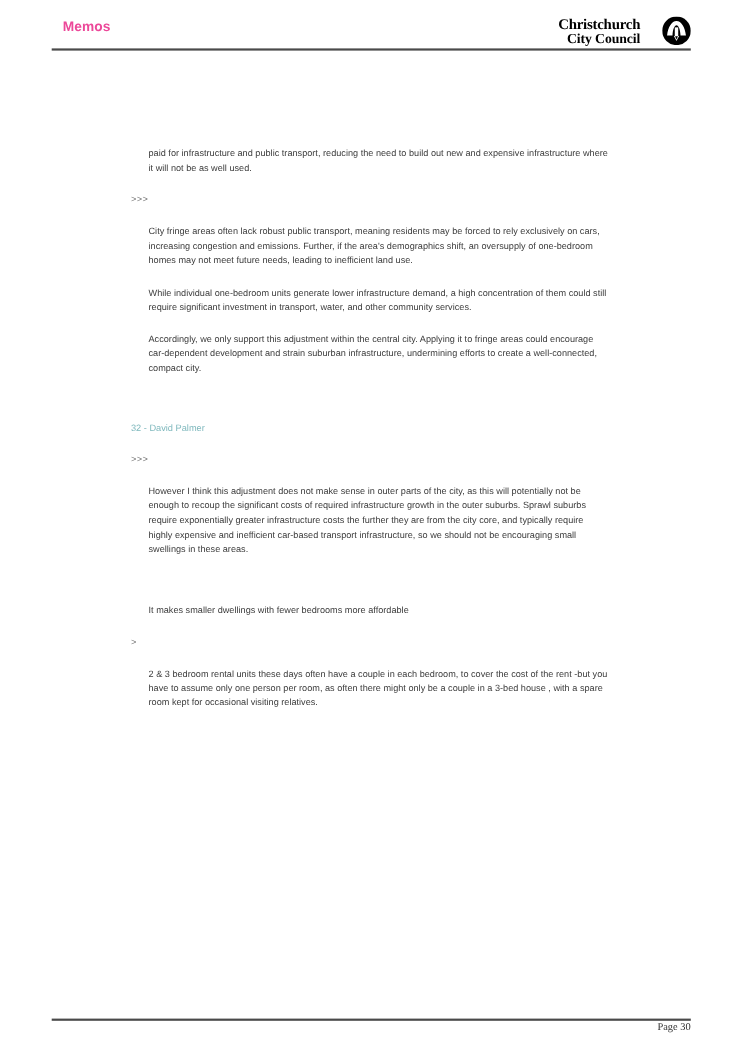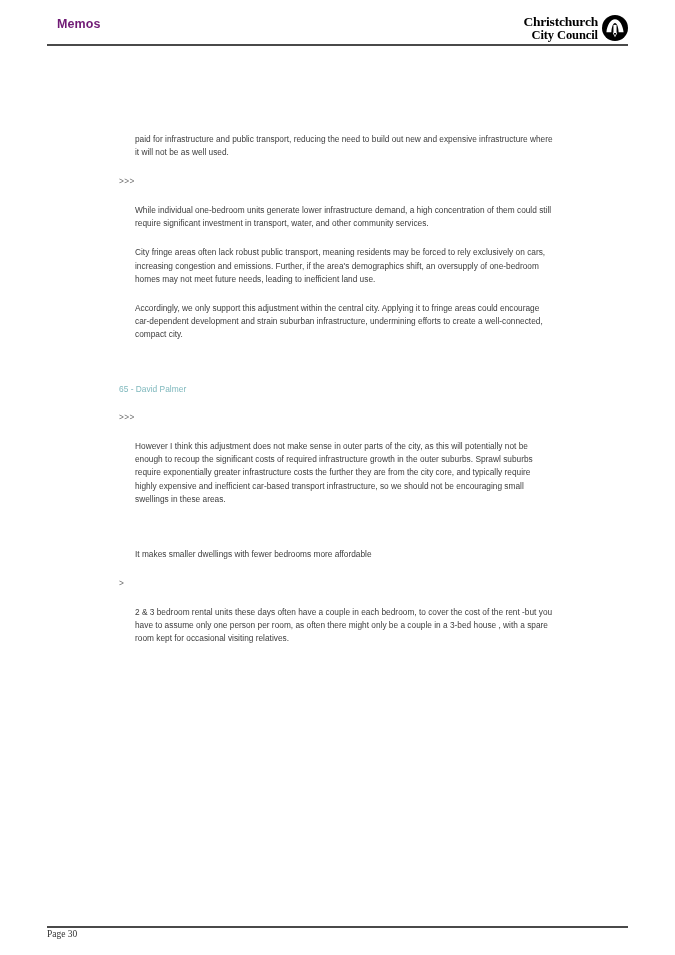--- a/index.html
+++ b/index.html
@@ -22,30 +22,30 @@
     left: 47px;
     width: 581px;
     height: 36px;
   }
   .header-title {
     position: absolute;
     left: 10px;
     top: 3px;
     font-size: 12.5px;
     font-weight: bold;
-    color: #701a75;
+    color: #ec4899;
     letter-spacing: 0.1px;
   }
   .logo-block {
     position: absolute;
     right: 0px;
     top: 0px;
     display: flex;
     align-items: flex-start;
-    gap: 4px;
+    gap: 20px;
   }
   .logo-words {
     text-align: right;
     line-height: 1.02;
     padding-top: 1px;
   }
   .logo-line1 {
     font-family: "Liberation Serif", serif;
     font-size: 13.5px;
     font-weight: bold;
@@ -114,20 +114,21 @@
     left: 47px;
     width: 581px;
     height: 1.5px;
     background: #4a4a4a;
   }
   .footer-page {
     position: absolute;
     top: 929px;
     left: 47px;
     width: 581px;
+    text-align: right;
     font-size: 9.5px;
     color: #333333;
     font-family: "Liberation Serif", serif;
   }
 </style>
 </head>
 <body>
 
 <div class="page-header">
   <div class="header-title">Memos</div>
@@ -147,29 +148,29 @@
   </div>
 </div>
 <div class="header-rule"></div>
 
 <div class="content">
 
   <p class="para">paid for infrastructure and public transport, reducing the need to build out new and expensive infrastructure where it will not be as well used.</p>
 
   <p class="quote-mark">&gt;&gt;&gt;</p>
 
+  <p class="para">City fringe areas often lack robust public transport, meaning residents may be forced to rely exclusively on cars, increasing congestion and emissions. Further, if the area's demographics shift, an oversupply of one-bedroom homes may not meet future needs, leading to inefficient land use.</p>
+
   <p class="para">While individual one-bedroom units generate lower infrastructure demand, a high concentration of them could still require significant investment in transport, water, and other community services.</p>
-
-  <p class="para">City fringe areas often lack robust public transport, meaning residents may be forced to rely exclusively on cars, increasing congestion and emissions. Further, if the area's demographics shift, an oversupply of one-bedroom homes may not meet future needs, leading to inefficient land use.</p>
 
   <p class="para">Accordingly, we only support this adjustment within the central city. Applying it to fringe areas could encourage car-dependent development and strain suburban infrastructure, undermining efforts to create a well-connected, compact city.</p>
 
   <div class="spacer-lg"></div>
 
-  <p class="submitter-heading">65 - David Palmer</p>
+  <p class="submitter-heading">32 - David Palmer</p>
 
 
   <p class="quote-mark">&gt;&gt;&gt;</p>
 
   <p class="para">However I think this adjustment does not make sense in outer parts of the city, as this will potentially not be enough to recoup the significant costs of required infrastructure growth in the outer suburbs. Sprawl suburbs require exponentially greater infrastructure costs the further they are from the city core, and typically require highly expensive and inefficient car-based transport infrastructure, so we should not be encouraging small swellings in these areas.</p>
 
   <div class="spacer-lg"></div>
 
 
   <p class="para">It makes smaller dwellings with fewer bedrooms more affordable</p>

